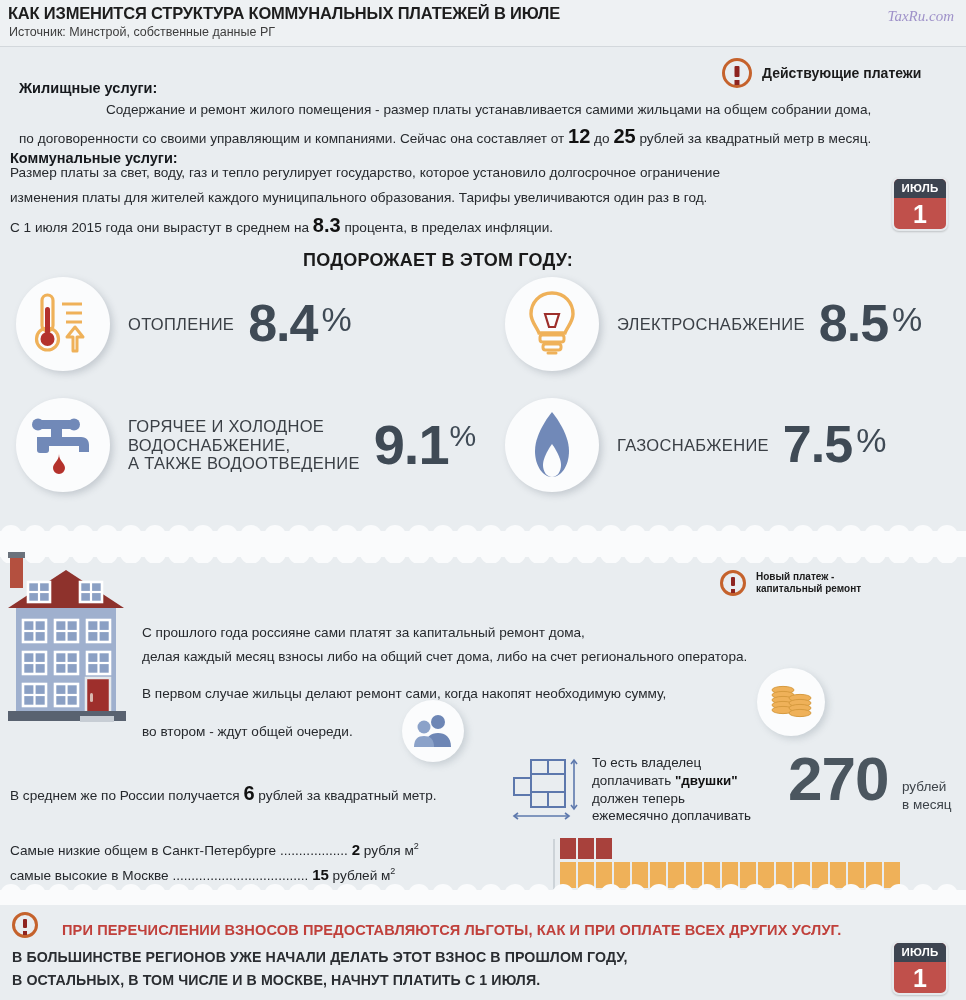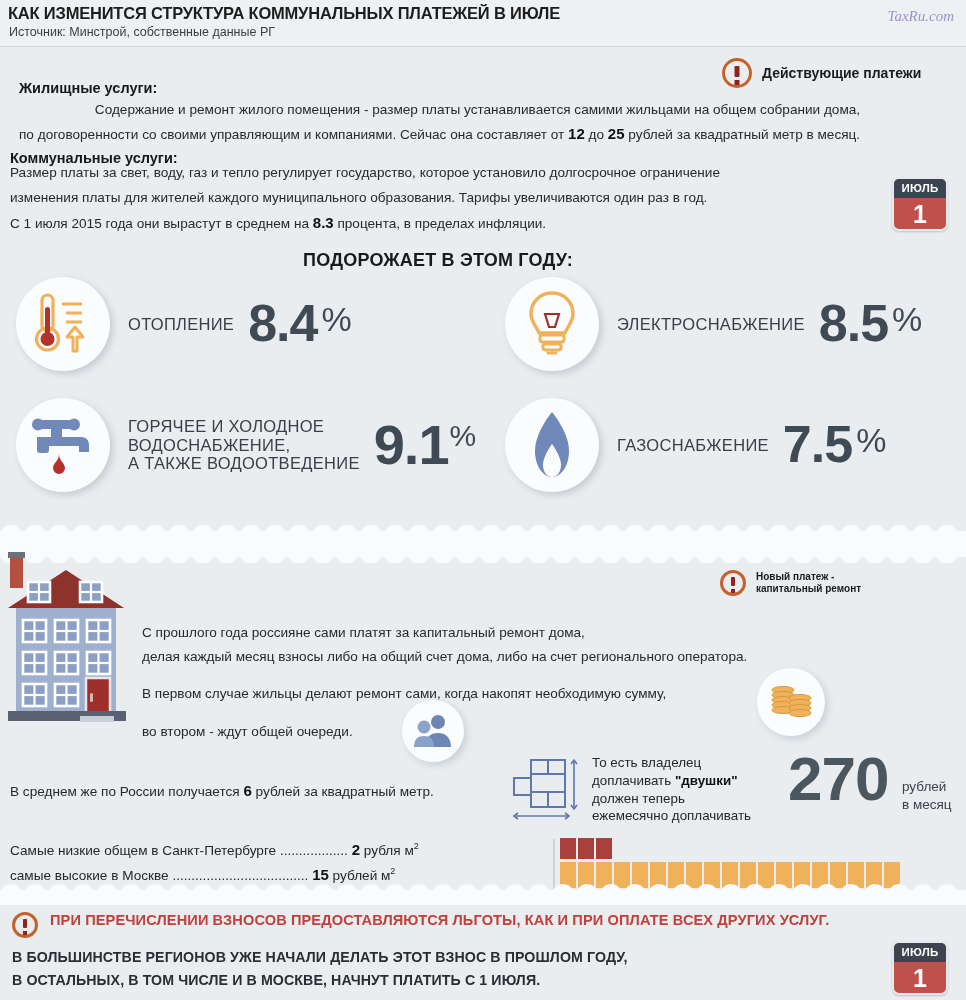--- a/index.html
+++ b/index.html
@@ -49,21 +49,21 @@
   .excl.small { width:26px; height:26px; border-width:3px; }
   .excl.small::before { top:4px; width:4px; height:9px; }
   .excl.small::after  { top:16px; width:4px; height:4px; }
 
   
   .legend-top { position:absolute; left:722px; top:58px; display:flex; align-items:center; gap:10px; }
   .legend-top .lab { font-size:14px; font-weight:bold; color:#1b1b1b; }
 
   .sec-head { font-size:14.5px; font-weight:bold; color:#15181c; }
   .body-line { font-size:13.6px; color:#26292d; line-height:1.0; white-space:nowrap; }
-  .body-line b { font-weight:bold; color:#111; font-size:15px; }
+  .body-line b { font-weight:bold; color:#111; font-size:20px; }
 
   #blockA { position:absolute; left:10px; top:80px;margin-left:9px; }
   #blockA .sec-head { margin-bottom:7px; }
   #blockA .body-line { margin-bottom:9px;text-align:right; }
   #blockB { position:absolute; left:10px; top:150px; }
   #blockB .sec-head { margin-bottom:0; }
   #blockB .body-line { margin-bottom:11px; }
 
   
   .cal {
@@ -174,21 +174,21 @@
   #bars { position:absolute; left:560px; top:838px; }
   .barrow { display:flex; gap:2px; }
   .barrow.r1 { margin-bottom:3px; }
   .barrow i { display:block; width:16px; height:21px; }
   .barrow.r1 i { background:#a8413c; }
   .barrow.r2 i { background:#efb159; height:26px; }
 
   
   #sc2 { top:884px; }
   .bottom { position:absolute; left:0; top:905px; width:966px; height:95px; background:#e9edf0; }
-  #noteRow { position:absolute; left:12px; top:912px; display:flex; align-items:flex-start; gap:12px; }
+  #noteRow { position:absolute; left:12px; top:912px; display:flex; align-items:flex-end; gap:24px; }
   #noteRow .txt { font-size:14.6px; font-weight:bold; color:#c0403b; letter-spacing:.1px; }
   .bottom-line { position:absolute; left:12px; font-size:14.2px; font-weight:bold; color:#2a2d31; letter-spacing:.1px; }
   #bl1 { top:949px; }
   #bl2 { top:972px; }
 </style>
 </head>
 <body>
 
 <div id="page">
 

